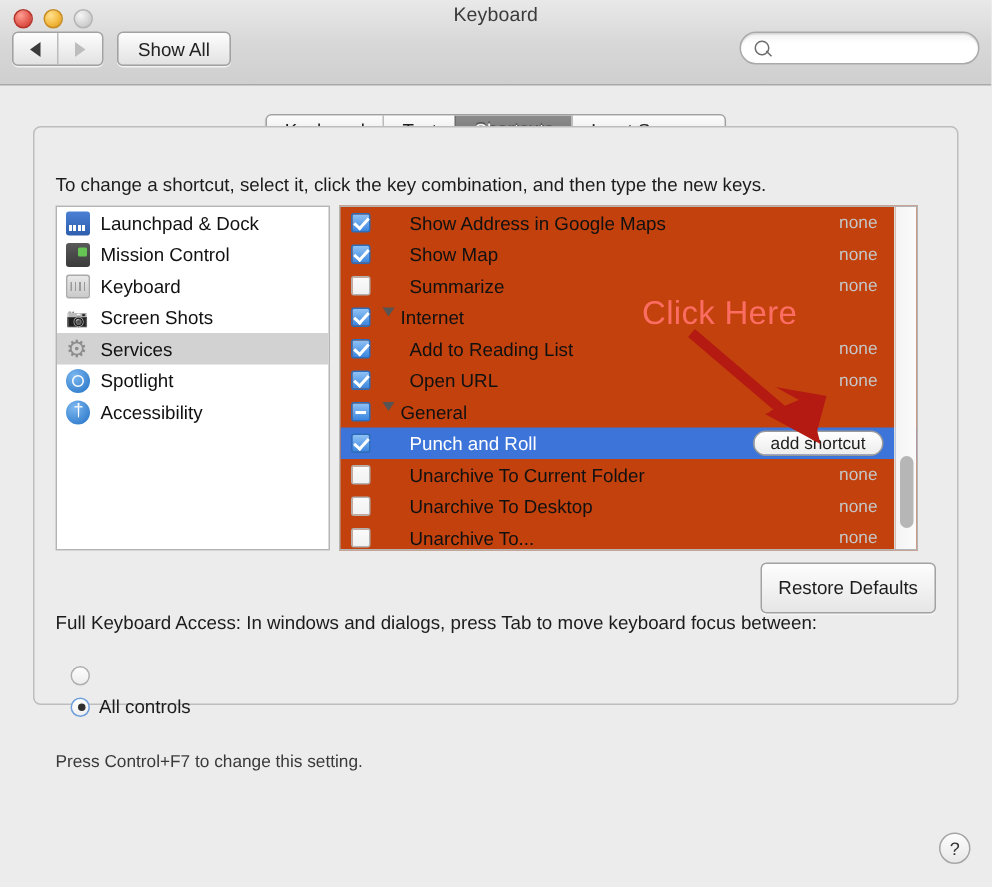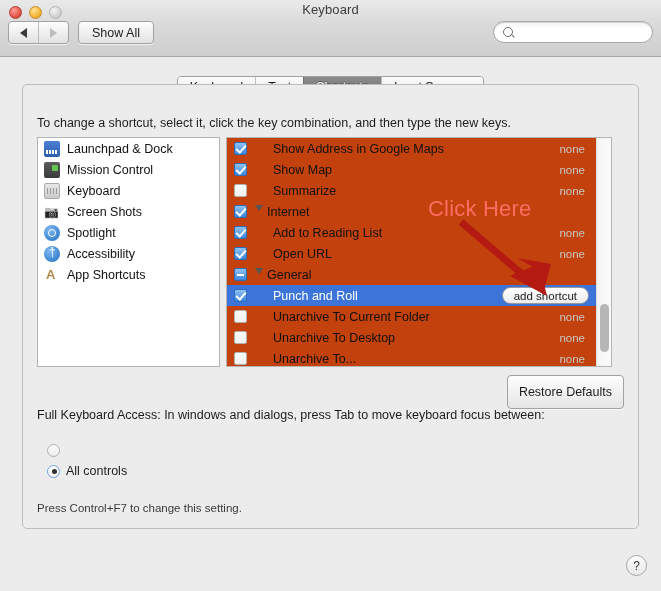--- a/index.html
+++ b/index.html
@@ -77,21 +77,21 @@
   }
   .tab:first-child { border-left:0; }
   .tab.selected {
     background: linear-gradient(to bottom,#8c8c8c,#707070);
     color:#fff; text-shadow:0 -1px 0 rgba(0,0,0,.35);
     border-left-color:#6e6e6e;
   }
 
   
   .panel {
-    position:absolute; left:22px; top:84px; width:617px; height:445px;
+    position:absolute; left:22px; top:84px; width:617px; height:386px;
     border:1px solid #bdbdbd; border-radius:5px;
     background:#ececec;
   }
   .hint {
     position:absolute; left:14px; top:31px; font-size:12.5px; color:#1c1c1c;
   }
 
   
   .sidebar {
     position:absolute; left:14px; top:52px; width:183px; height:230px;
@@ -244,31 +244,31 @@
       <span>Mission Control</span>
     </div>
     <div class="side-item">
       <span class="side-ico ic-keyboard"></span>
       <span>Keyboard</span>
     </div>
     <div class="side-item">
       <span class="side-ico ic-screenshots"></span>
       <span>Screen Shots</span>
     </div>
+    <div class="side-item selected">
+      <span class="side-ico ic-services"></span>
+      <span>Services</span>
+    </div>
     <div class="side-item">
       <span class="side-ico ic-spotlight"></span>
       <span>Spotlight</span>
     </div>
     <div class="side-item">
       <span class="side-ico ic-accessibility"></span>
       <span>Accessibility</span>
-    </div>
-    <div class="side-item">
-      <span class="side-ico ic-appshortcuts"></span>
-      <span>App Shortcuts</span>
     </div>
   </div>
 
   <div class="rightlist">
 
     <div class="row">
       <span class="cb on"></span>
       <span class="rowlabel child">Show Address in Google Maps</span>
       <span class="none">none</span>
     </div>

